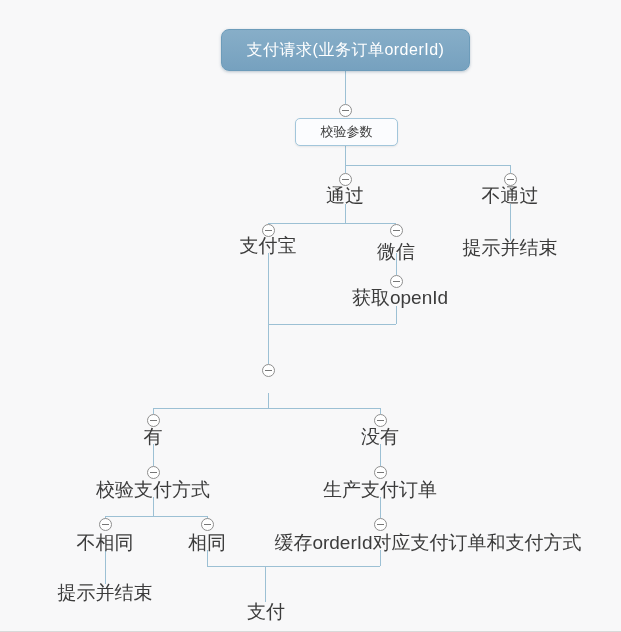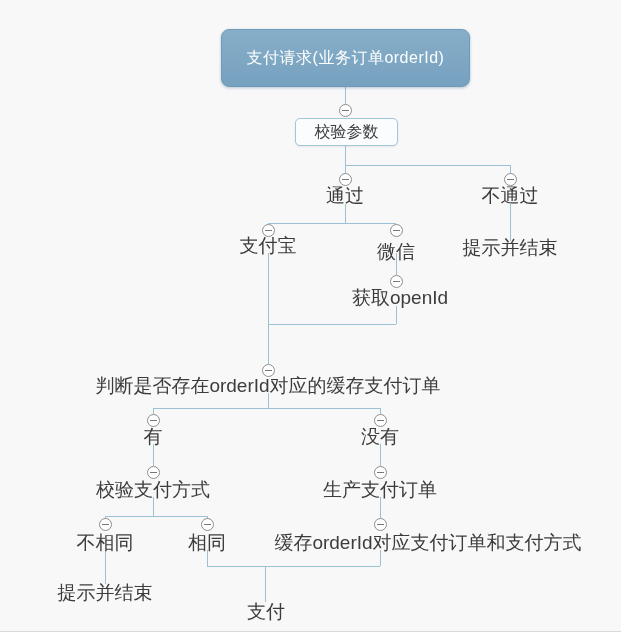--- a/index.html
+++ b/index.html
@@ -19,21 +19,21 @@
     position:absolute; display:flex; align-items:center; justify-content:center;
     background:linear-gradient(to bottom,var(--root-bg-top),var(--root-bg-bottom));
     border:1px solid var(--root-border); border-radius:8px;
     color:var(--root-text); font-size:16px; letter-spacing:0.5px;
     box-shadow:0 1px 3px rgba(70,100,125,.35);
     box-sizing:border-box;
   }
   .box-node{
     position:absolute; display:flex; align-items:center; justify-content:center;
     background:var(--box-bg); border:1px solid var(--box-border); border-radius:5px;
-    color:var(--text); font-size:16px;
+    color:var(--text); font-size:13px;
     box-shadow:0 1px 2px rgba(0,0,0,.08);
     box-sizing:border-box;
   }
   .label{
     position:absolute; transform:translate(-50%,-50%);
     color:var(--text); font-size:19px; white-space:nowrap; line-height:1.1;
   }
   .vline{position:absolute; width:1px; background:var(--line);}
   .hline{position:absolute; height:1px; background:var(--line);}
   .collapse{
@@ -73,31 +73,30 @@
   <div class="hline" style="left:105px;top:516px;width:102px;"></div>
   <div class="vline" style="left:105px;top:516px;height:3px;"></div>
   <div class="vline" style="left:207px;top:516px;height:3px;"></div>
   <div class="vline" style="left:380px;top:497px;height:21px;"></div>
   <div class="vline" style="left:105px;top:550px;height:34px;"></div>
   <div class="vline" style="left:207px;top:550px;height:16px;"></div>
   <div class="vline" style="left:380px;top:550px;height:16px;"></div>
   <div class="hline" style="left:207px;top:566px;width:173px;"></div>
   <div class="vline" style="left:265px;top:566px;height:36px;"></div>
 
-  <div class="root-node" style="left:221px;top:29px;width:249px;height:58px;">支付请求(业务订单orderId)</div>
+  <div class="root-node" style="left:221px;top:29px;width:249px;height:42px;">支付请求(业务订单orderId)</div>
 
   <div class="box-node" style="left:295px;top:118px;width:103px;height:28px;">校验参数</div>
 
   <div class="label" style="left:345px;top:196px;">通过</div>
   <div class="label" style="left:510px;top:196px;">不通过</div>
   <div class="label" style="left:510px;top:248px;">提示并结束</div>
   <div class="label" style="left:268px;top:246px;">支付宝</div>
   <div class="label" style="left:396px;top:252px;">微信</div>
   <div class="label" style="left:400px;top:298px;">获取openId</div>
-  <div class="label" style="left:268px;top:386px;">判断是否存在orderId对应的缓存支付订单</div>
   <div class="label" style="left:153px;top:437px;">有</div>
   <div class="label" style="left:380px;top:437px;">没有</div>
   <div class="label" style="left:153px;top:490px;">校验支付方式</div>
   <div class="label" style="left:380px;top:490px;">生产支付订单</div>
   <div class="label" style="left:105px;top:543px;">不相同</div>
   <div class="label" style="left:207px;top:543px;">相同</div>
   <div class="label" style="left:380px;top:543px;margin-left:48px;">缓存orderId对应支付订单和支付方式</div>
   <div class="label" style="left:105px;top:593px;">提示并结束</div>
   <div class="label" style="left:266px;top:612px;">支付</div>
 

